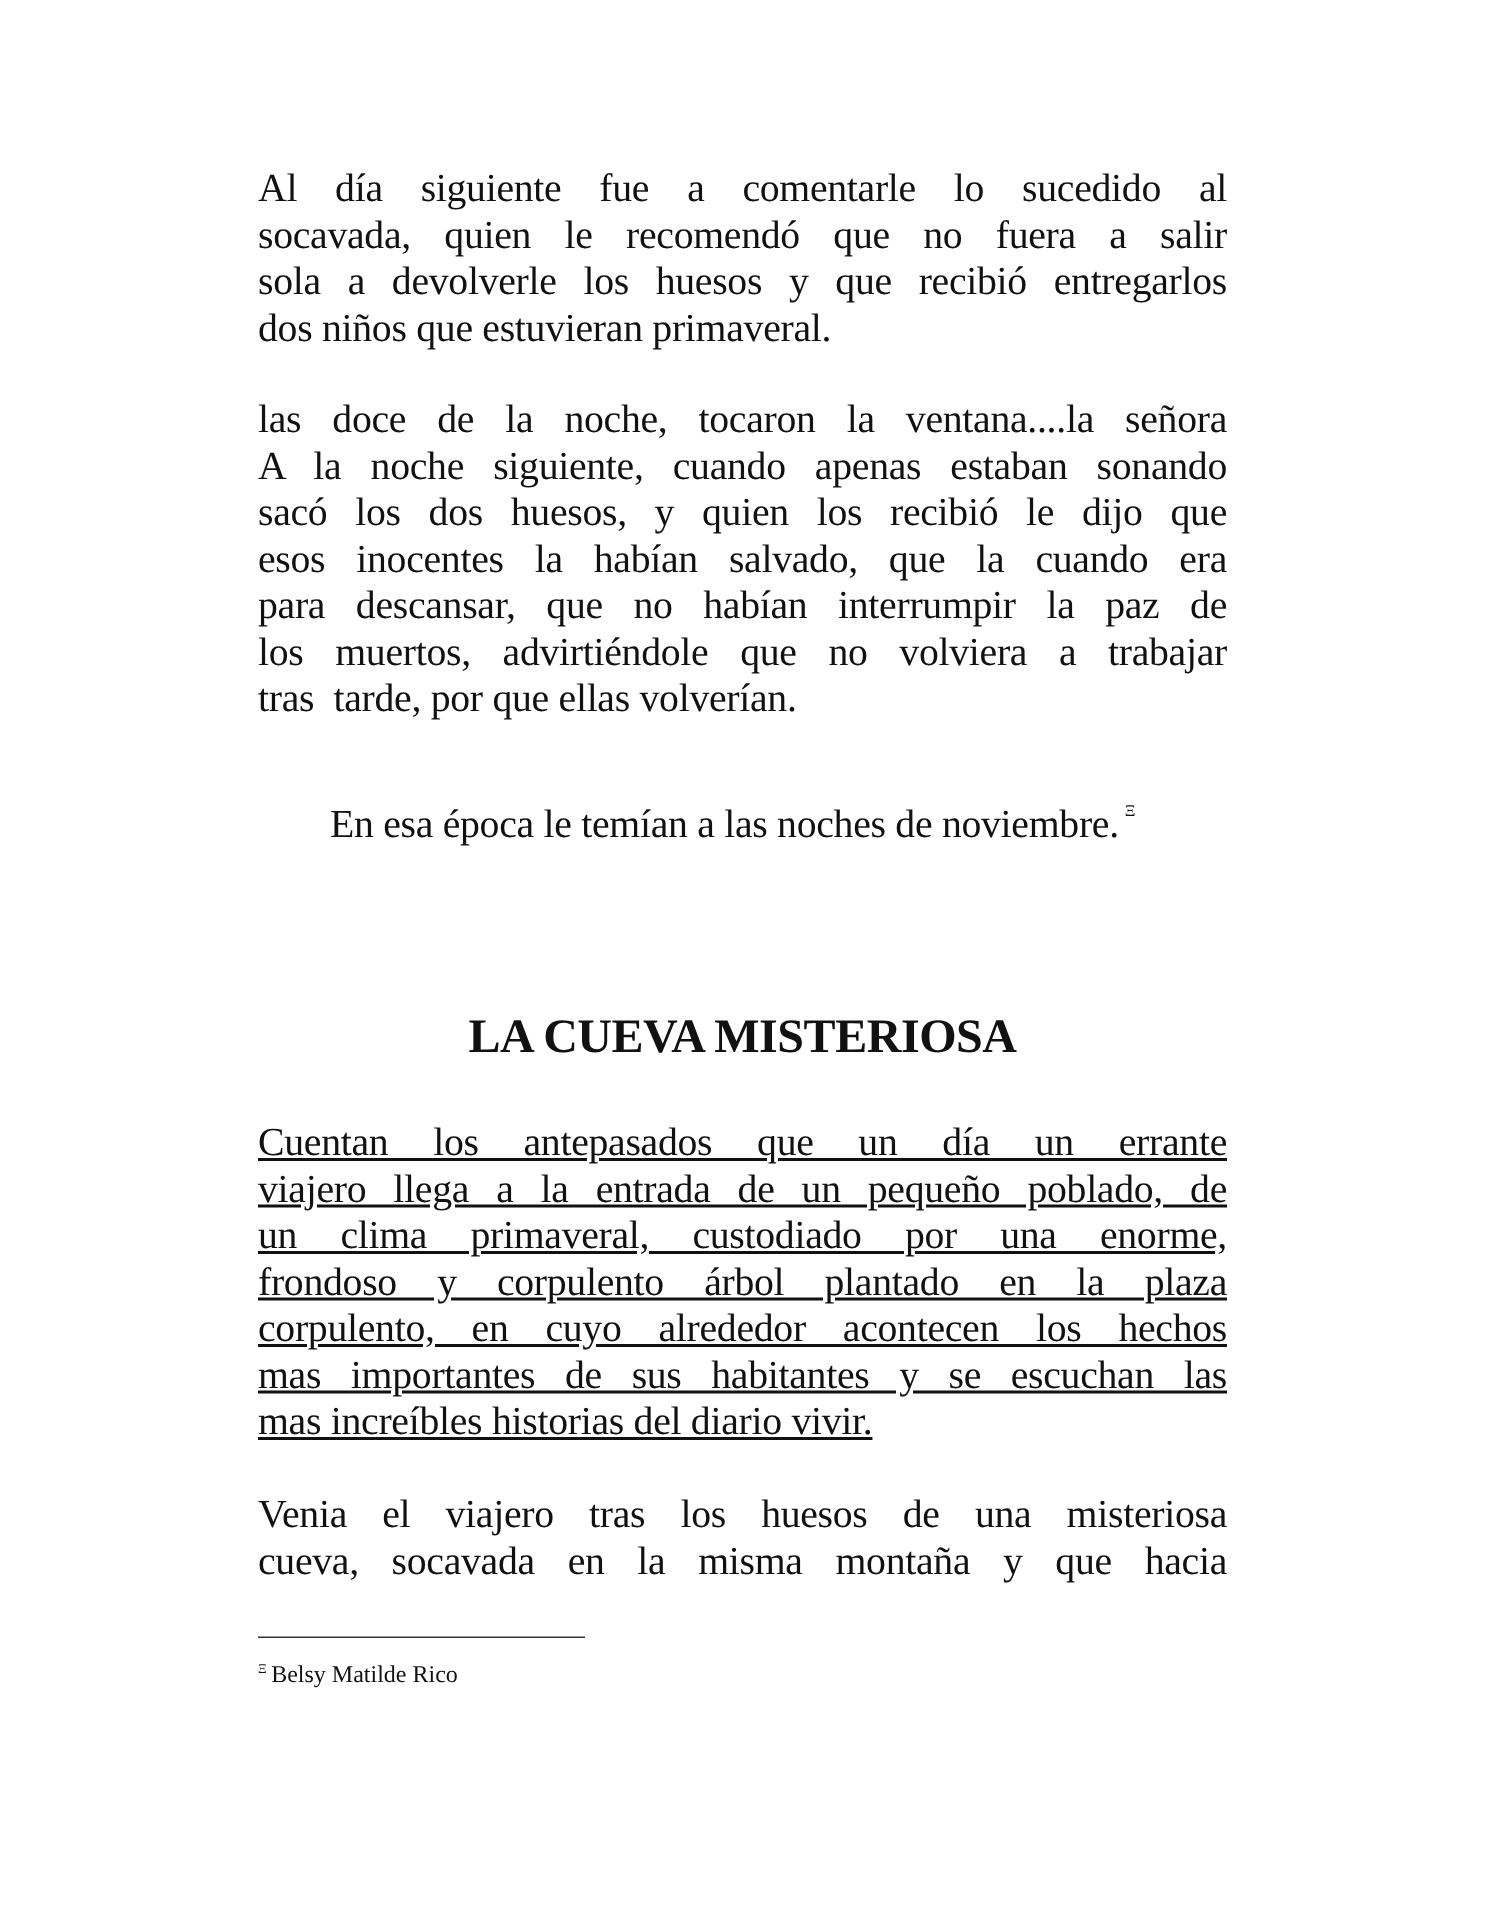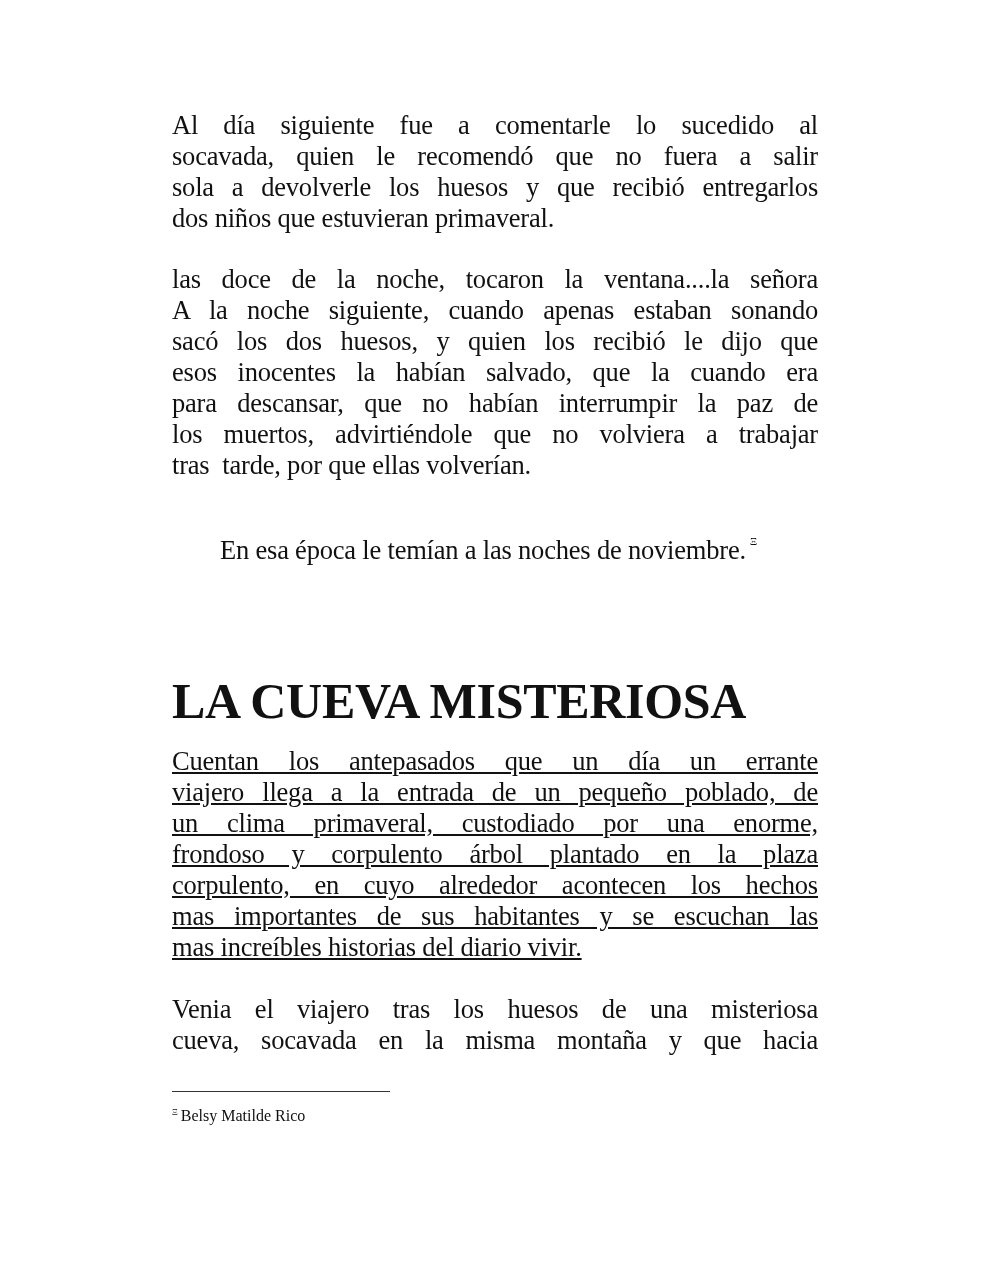--- a/index.html
+++ b/index.html
@@ -45,21 +45,22 @@
       vertical-align: super;
       position: relative;
       top: -4px;
       margin-left: 4px;
     }
     .title {
       position: absolute;
       top: 566px;
       left: 0;
       width: 646px;
-      font-size: 50px;
+      text-align: center;
+      font-size: 32px;
       font-weight: bold;
       margin: 0;
       letter-spacing: -0.3px;
     }
     .p4 { position: absolute; top: 640px; left: 0; width: 646px; text-decoration: underline; }
     .p5 { position: absolute; top: 888px; left: 0; width: 646px; }
     .fn-rule {
       position: absolute;
       top: 985px;
       left: 0;

